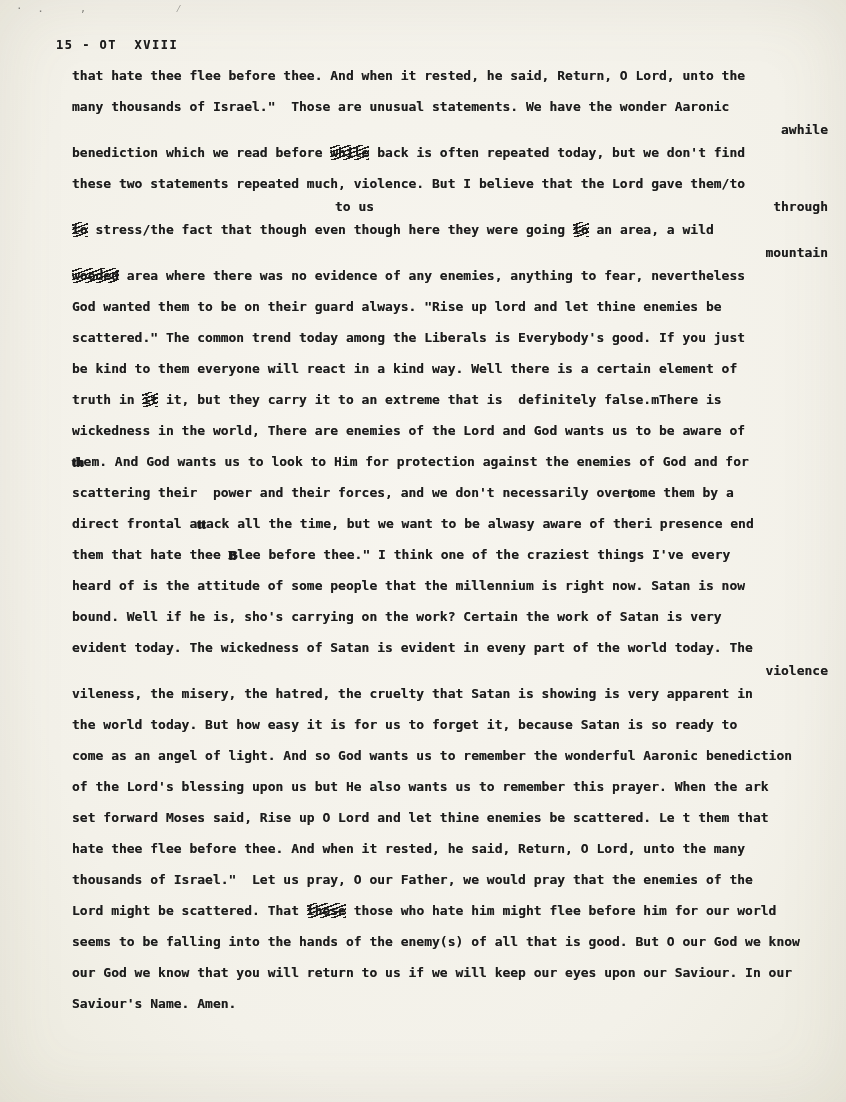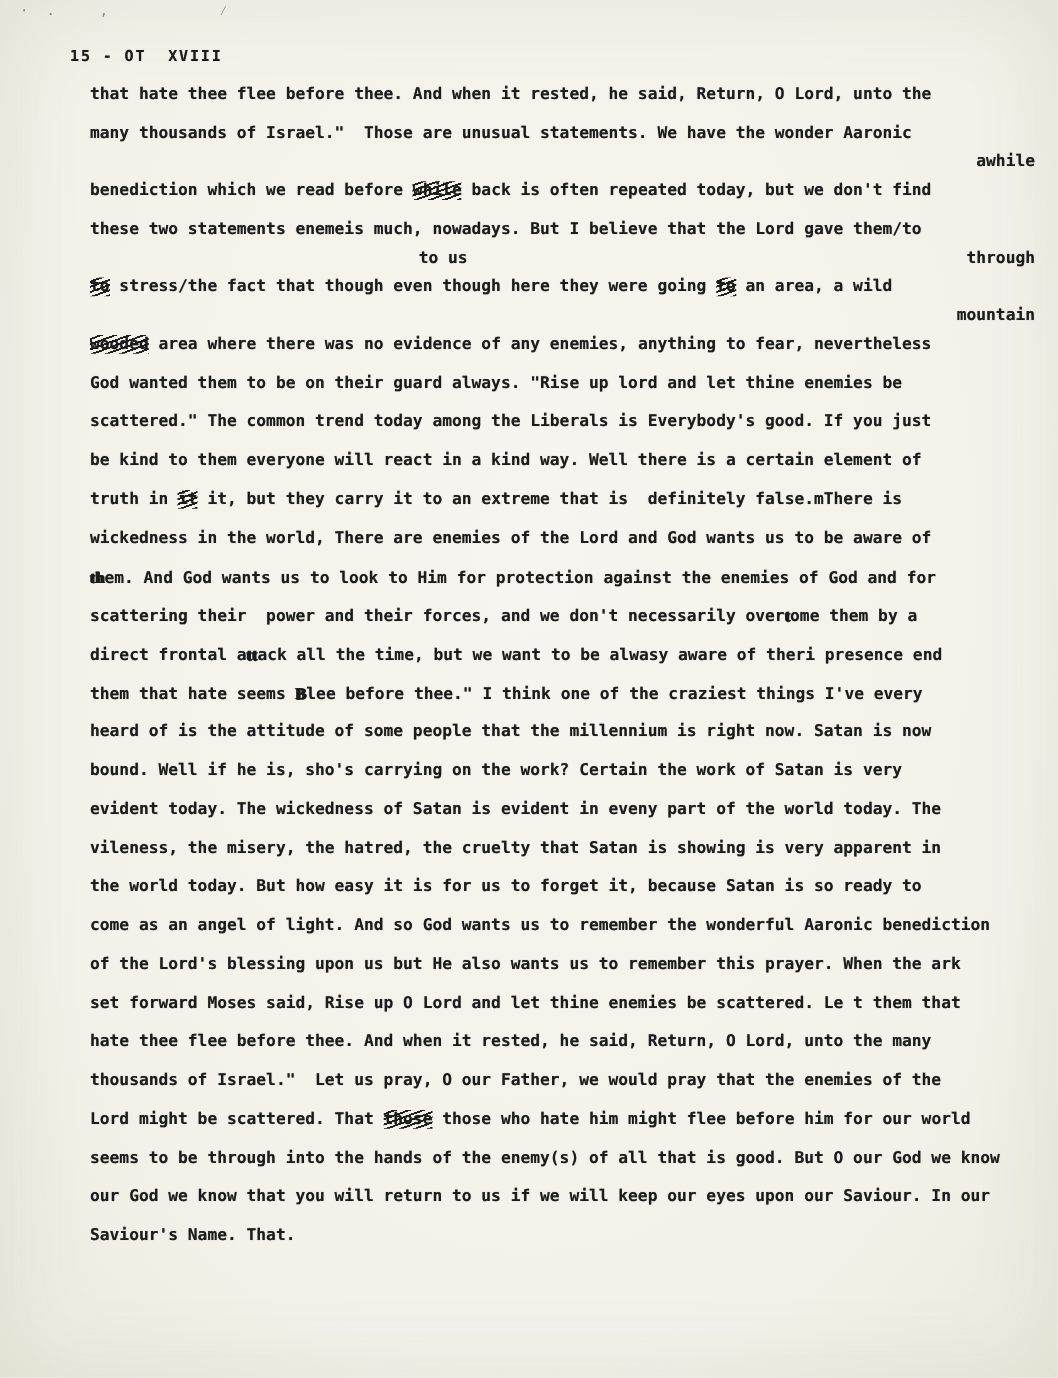--- a/index.html
+++ b/index.html
@@ -57,42 +57,43 @@
 <body>
 
 <div class="page">
   <div class="artifact">· .   ,        ⁄</div>
   <div class="header">15 - OT  XVIII</div>
   <div class="body-text">
       <div class="ln"><span>that hate thee flee before thee. And when it rested, he said, Return, O Lord, unto the</span></div>
       <div class="ln"><span>many thousands of Israel."  Those are unusual statements. We have the wonder Aaronic</span></div>
       <div class="ln ins"><span>                               awhile</span></div>
       <div class="ln"><span>benediction which we read before </span><span class="x">while</span><span> back is often repeated today, but we don't find</span></div>
-      <div class="ln"><span>these two statements enemeis much, nowadays. But I believe that the Lord gave them/to</span></div>
+      <div class="ln"><span>these two statements repeated much, violence. But I believe that the Lord gave them/to</span></div>
       <div class="ln ins"><span>        to us                                                   through</span></div>
       <div class="ln"><span class="x">to</span><span> stress/the fact that though even though here they were going </span><span class="x">to</span><span> an area, a wild</span></div>
       <div class="ln ins"><span>mountain</span></div>
       <div class="ln"><span class="x">wooded</span><span> area where there was no evidence of any enemies, anything to fear, nevertheless</span></div>
       <div class="ln"><span>God wanted them to be on their guard always. "Rise up lord and let thine enemies be</span></div>
       <div class="ln"><span>scattered." The common trend today among the Liberals is Everybody's good. If you just</span></div>
       <div class="ln"><span>be kind to them everyone will react in a kind way. Well there is a certain element of</span></div>
       <div class="ln"><span>truth in </span><span class="x">it</span><span> it, but they carry it to an extreme that is  definitely false.mThere is</span></div>
       <div class="ln"><span>wickedness in the world, There are enemies of the Lord and God wants us to be aware of</span></div>
       <div class="ln"><span class="ot">th</span><span>em. And God wants us to look to Him for protection against the enemies of God and for</span></div>
       <div class="ln"><span>scattering their  power and their forces, and we don't necessarily over</span><span class="ot">t</span><span>ome them by a</span></div>
       <div class="ln"><span>direct frontal a</span><span class="ot">tt</span><span>ack all the time, but we want to be alwasy aware of theri presence end</span></div>
-      <div class="ln"><span>them that hate seems </span><span class="ot">B</span><span>lee before thee." I think one of the craziest things I've every</span></div>
+      <div class="ln"><span>them that hate thee </span><span class="ot">B</span><span>lee before thee." I think one of the craziest things I've every</span></div>
       <div class="ln"><span>heard of is the attitude of some people that the millennium is right now. Satan is now</span></div>
       <div class="ln"><span>bound. Well if he is, sho's carrying on the work? Certain the work of Satan is very</span></div>
       <div class="ln"><span>evident today. The wickedness of Satan is evident in eveny part of the world today. The</span></div>
+      <div class="ln ins"><span>violence</span></div>
       <div class="ln"><span>vileness, the misery, the hatred, the cruelty that Satan is showing is very apparent in</span></div>
       <div class="ln"><span>the world today. But how easy it is for us to forget it, because Satan is so ready to</span></div>
       <div class="ln"><span>come as an angel of light. And so God wants us to remember the wonderful Aaronic benediction</span></div>
       <div class="ln"><span>of the Lord's blessing upon us but He also wants us to remember this prayer. When the ark</span></div>
       <div class="ln"><span>set forward Moses said, Rise up O Lord and let thine enemies be scattered. Le t them that</span></div>
       <div class="ln"><span>hate thee flee before thee. And when it rested, he said, Return, O Lord, unto the many</span></div>
       <div class="ln"><span>thousands of Israel."  Let us pray, O our Father, we would pray that the enemies of the</span></div>
       <div class="ln"><span>Lord might be scattered. That </span><span class="x">those</span><span> those who hate him might flee before him for our world</span></div>
-      <div class="ln"><span>seems to be through into the hands of the enemy(s) of all that is good. But O our God we know</span></div>
+      <div class="ln"><span>seems to be falling into the hands of the enemy(s) of all that is good. But O our God we know</span></div>
       <div class="ln"><span>our God we know that you will return to us if we will keep our eyes upon our Saviour. In our</span></div>
-      <div class="ln"><span>Saviour's Name. That.</span></div>
+      <div class="ln"><span>Saviour's Name. Amen.</span></div>
     </div>
 </div>
 
 </body></html>

